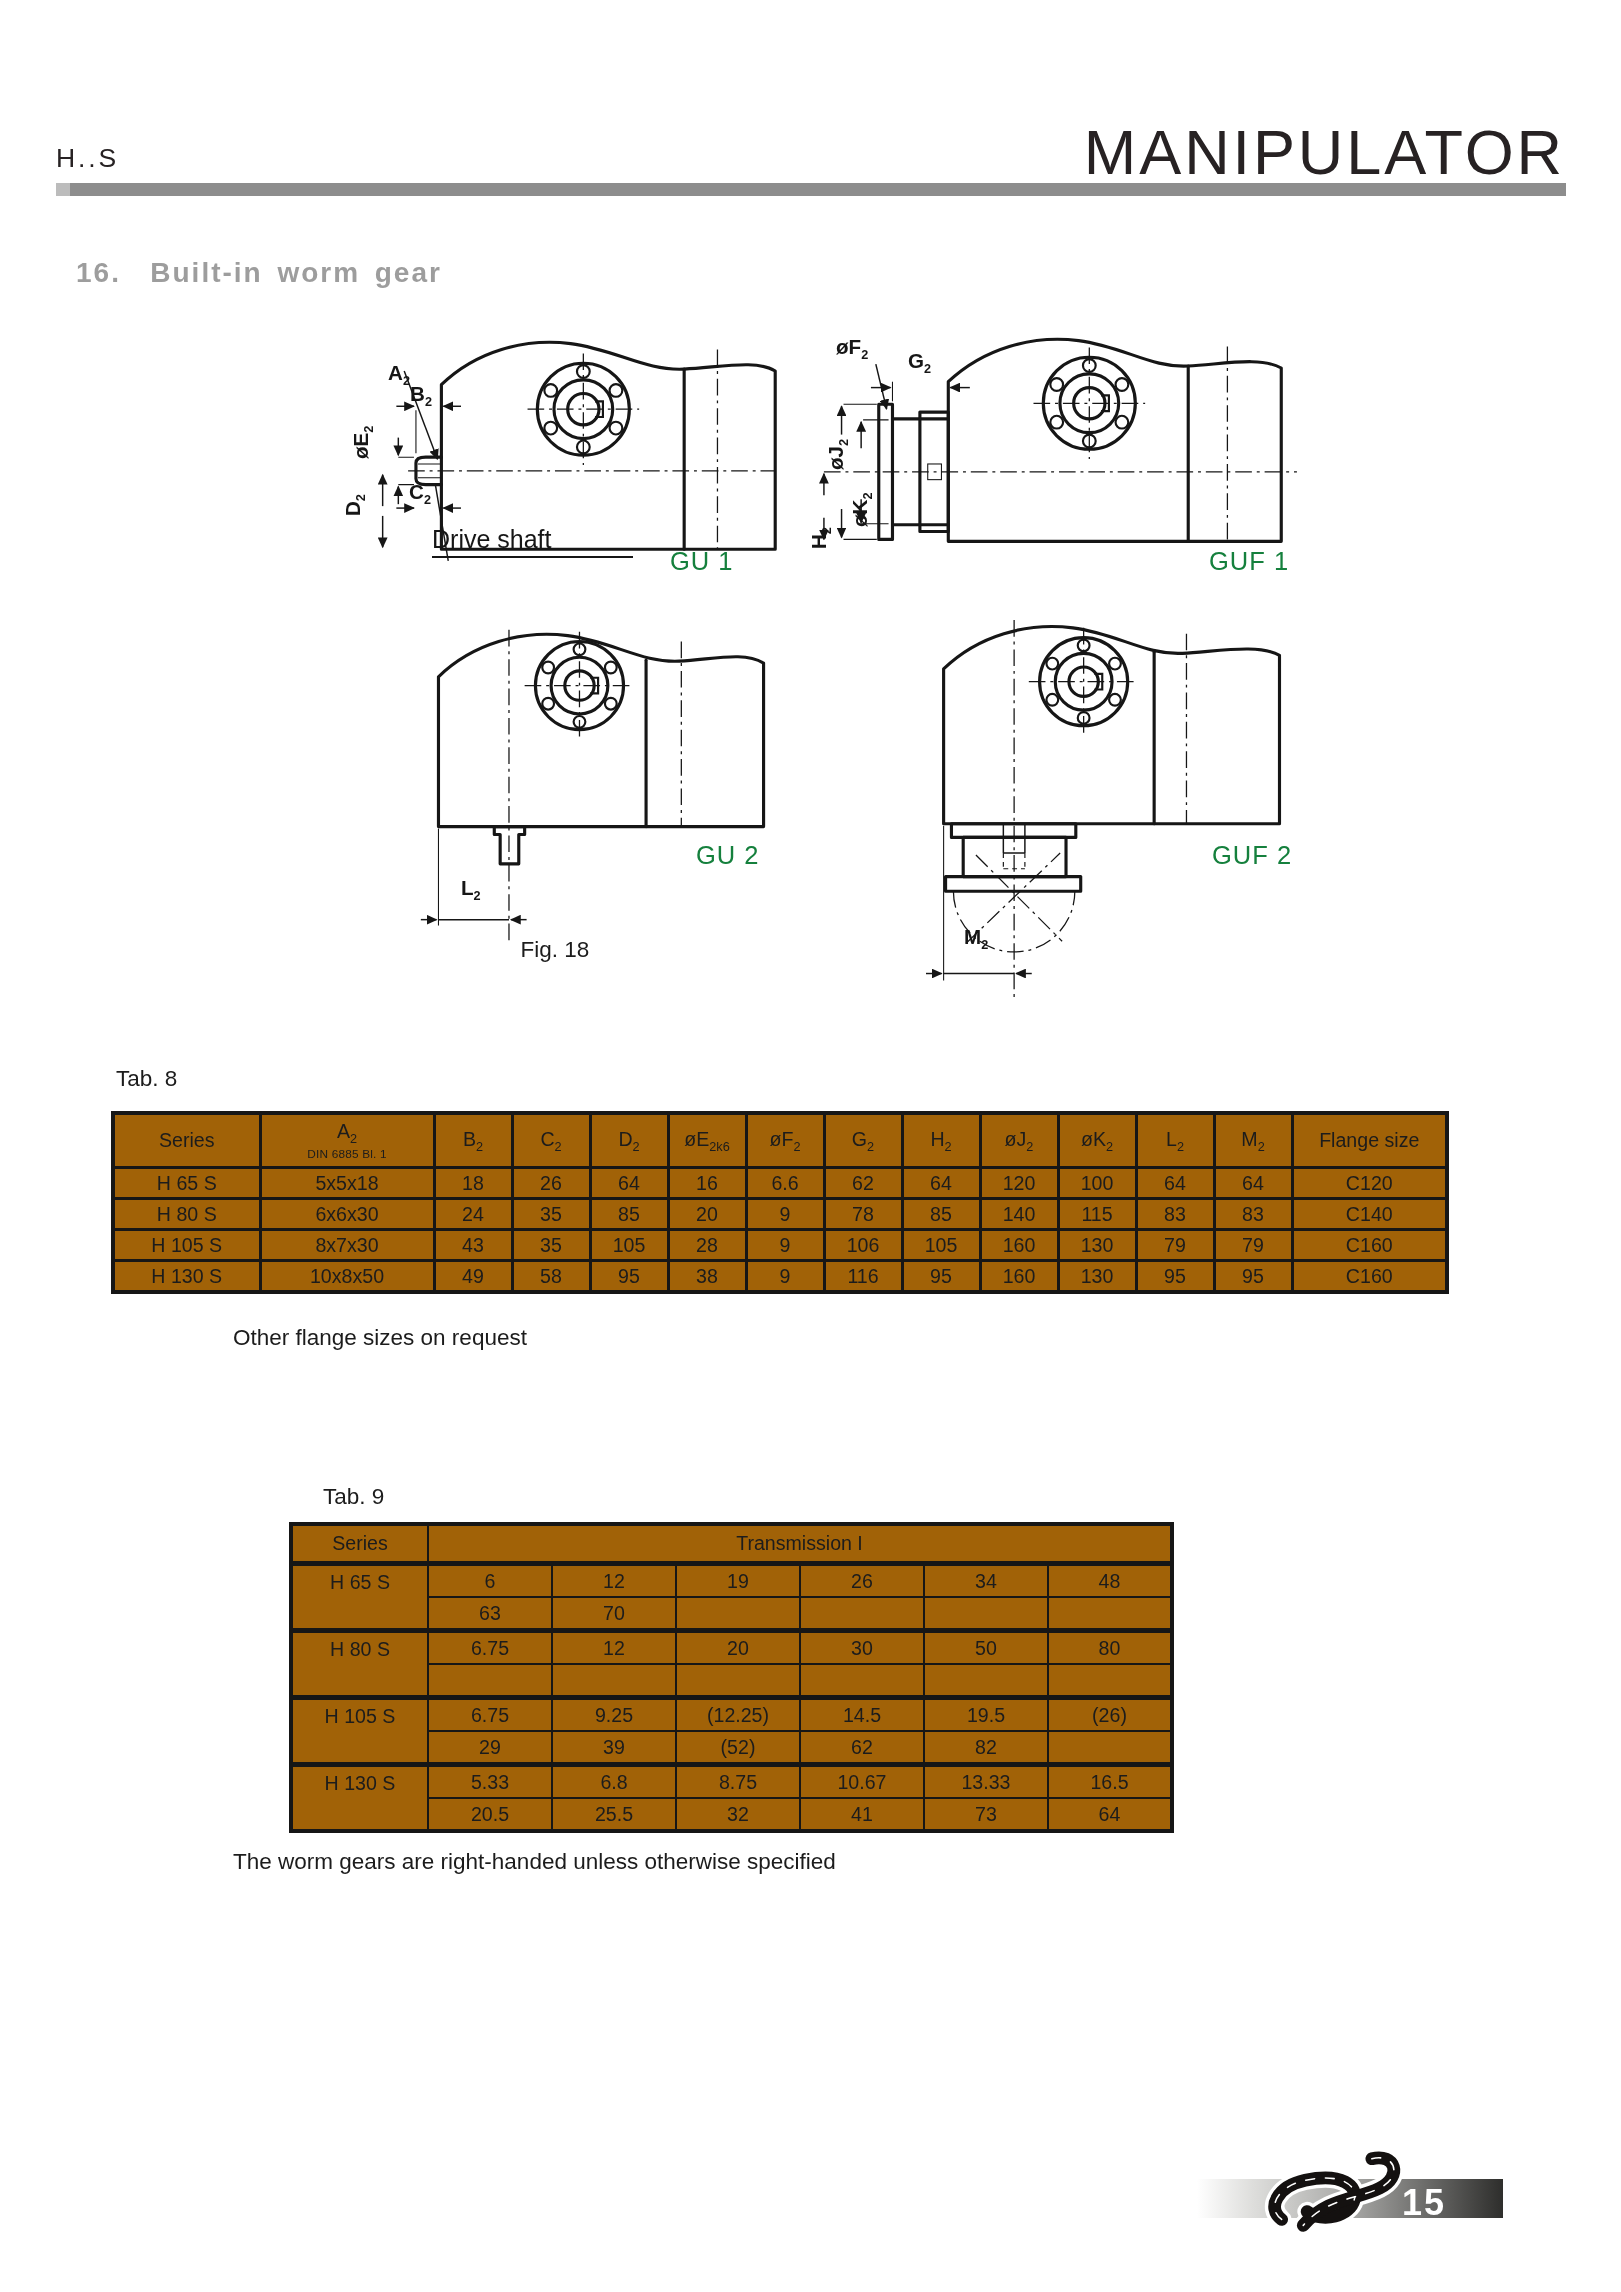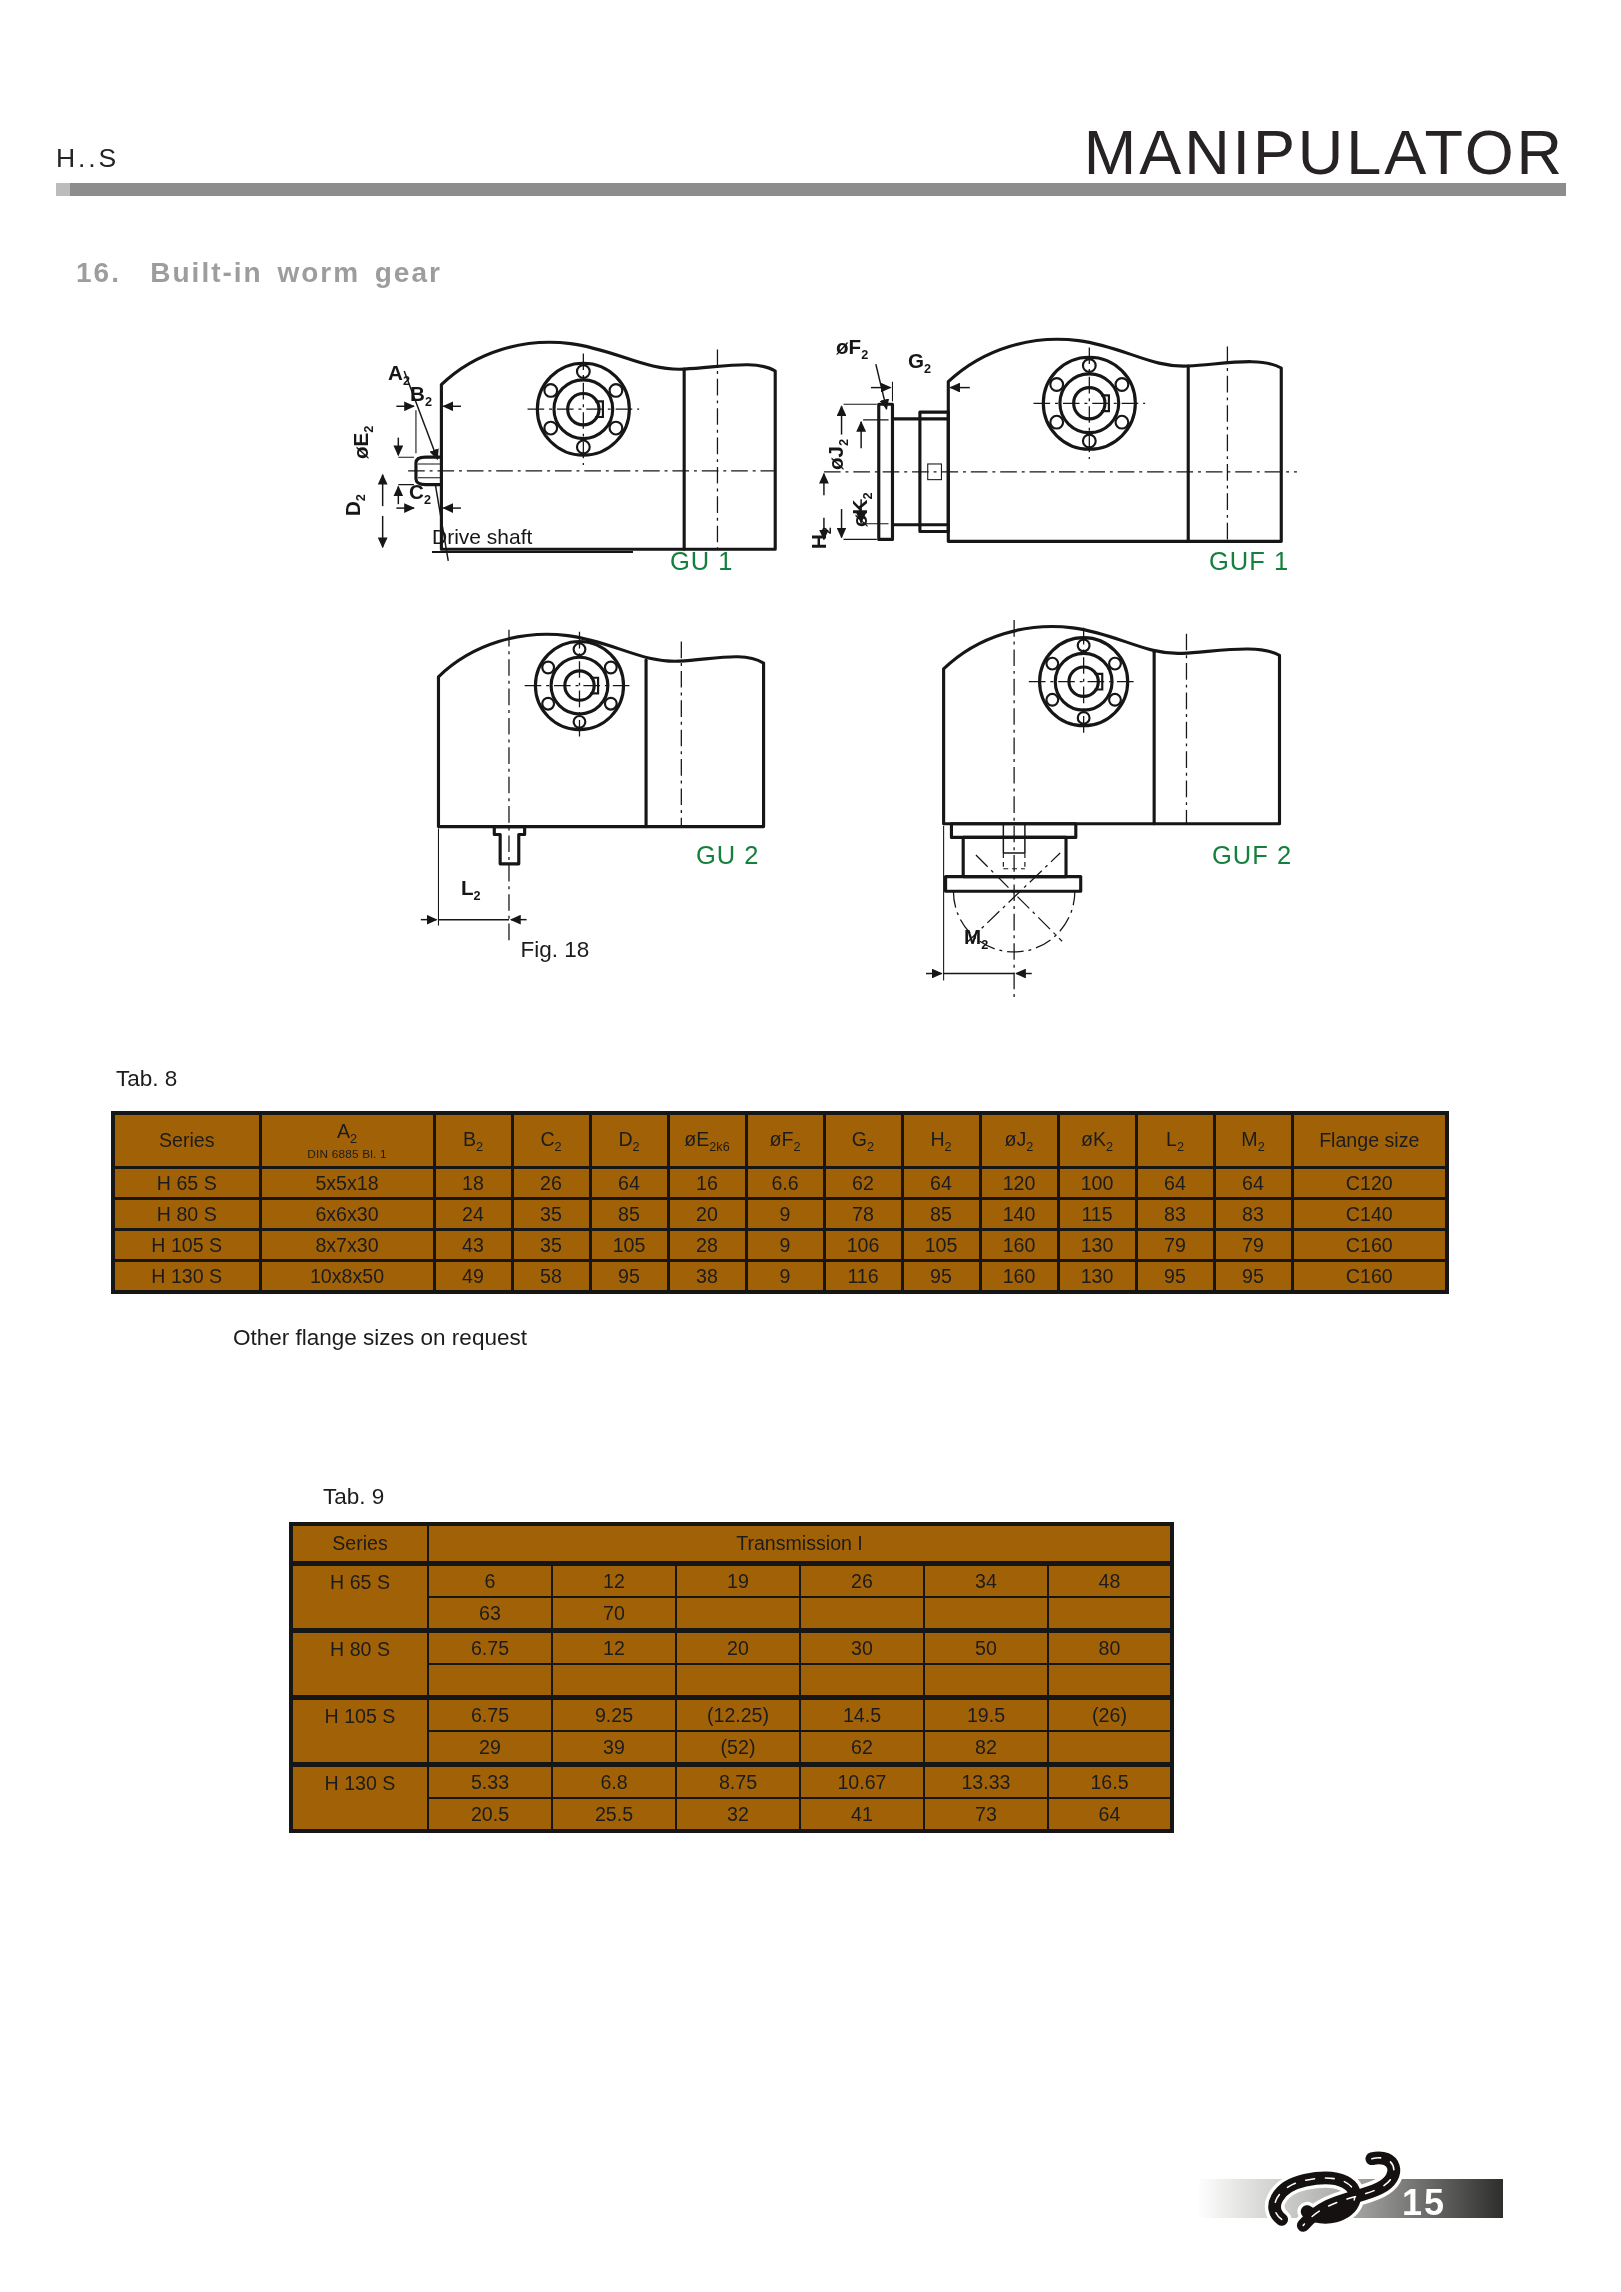--- a/index.html
+++ b/index.html
@@ -21,21 +21,21 @@
   .s-th { stroke:#161616; stroke-width:3.2; fill:none; stroke-linejoin:round; stroke-linecap:round; }
   .s-md { stroke:#161616; stroke-width:2.2; fill:none; }
   .s-tn { stroke:#161616; stroke-width:1.5; fill:none; }
   .s-x1 { stroke:#161616; stroke-width:1.1; fill:none; }
   .s-d  { stroke:#161616; stroke-width:1.2; fill:none; stroke-dasharray:5 4; }
   .s-cl { stroke:#161616; stroke-width:1.3; fill:none; stroke-dasharray:17 5 3 5; }
   .dim { position:absolute; font-weight:bold; font-size:20.6px; color:#161616; line-height:1; white-space:nowrap; }
   .dim sub { font-size:12.7px; }
   .dim.rot { transform:rotate(-90deg); transform-origin:0 0; }
   .part-label { position:absolute; font-size:25.5px; color:#15803d; letter-spacing:1px; white-space:nowrap; }
-  .leader-label { position:absolute; font-size:21px; color:#161616; width:201px;
+  .leader-label { position:absolute; font-size:25px; color:#161616; width:201px;
                   border-bottom:2px solid #161616; padding-bottom:2px; }
   .fig-caption { position:absolute; left:467px; top:937px; width:176px; text-align:center; font-size:22.5px; }
   
   .tab-label { position:absolute; font-size:22.5px; }
   .plain-note { position:absolute; font-size:22.5px; }
   .dtable { position:absolute; border-collapse:collapse; background:#a16207; table-layout:fixed; }
   .dtable th, .dtable td { text-align:center; vertical-align:middle; font-size:19.6px;
                            font-weight:normal; color:#1c1c1c; padding:0 2px; overflow:hidden; }
   .dtable th sub, .dtable td sub { font-size:12.7px; }
   .dtable .note { display:block; font-size:11.8px; line-height:1.05; margin-top:2px; letter-spacing:0.2px; white-space:nowrap; }
@@ -405,20 +405,21 @@
         <tr>
           <td><span>20.5</span></td>
           <td><span>25.5</span></td>
           <td><span>32</span></td>
           <td><span>41</span></td>
           <td><span>73</span></td>
           <td><span>64</span></td>
         </tr>
       </tbody>
   </table>
+  <div class="plain-note" style="left:233px;top:1849px">The worm gears are right-handed unless otherwise specified</div>
 
   <div class="footer-bar"></div>
   <svg class="logo" width="149" height="102" viewBox="0 0 152 104">
     <g fill="none" stroke-linecap="round">
       <path d="M18,78 C2,66 14,44 42,38 C80,30 96,44 92,58 C88,74 60,82 44,70" stroke="#ffffff" stroke-width="20"></path>
       <path d="M110,16 C134,10 142,34 118,46 C94,58 64,56 40,84" stroke="#ffffff" stroke-width="20"></path>
       <path d="M18,78 C2,66 14,44 42,38 C80,30 96,44 92,58 C88,74 60,82 44,70" stroke="#141110" stroke-width="13"></path>
       <path d="M110,16 C134,10 142,34 118,46 C94,58 64,56 40,84" stroke="#141110" stroke-width="13"></path>
       <path d="M18,78 C2,66 14,44 42,38 C80,30 96,44 92,58" stroke="#ffffff" stroke-width="1.6" stroke-dasharray="9 11"></path>
       <path d="M110,16 C134,10 142,34 118,46 C94,58 64,56 40,84" stroke="#ffffff" stroke-width="1.6" stroke-dasharray="9 11"></path>

